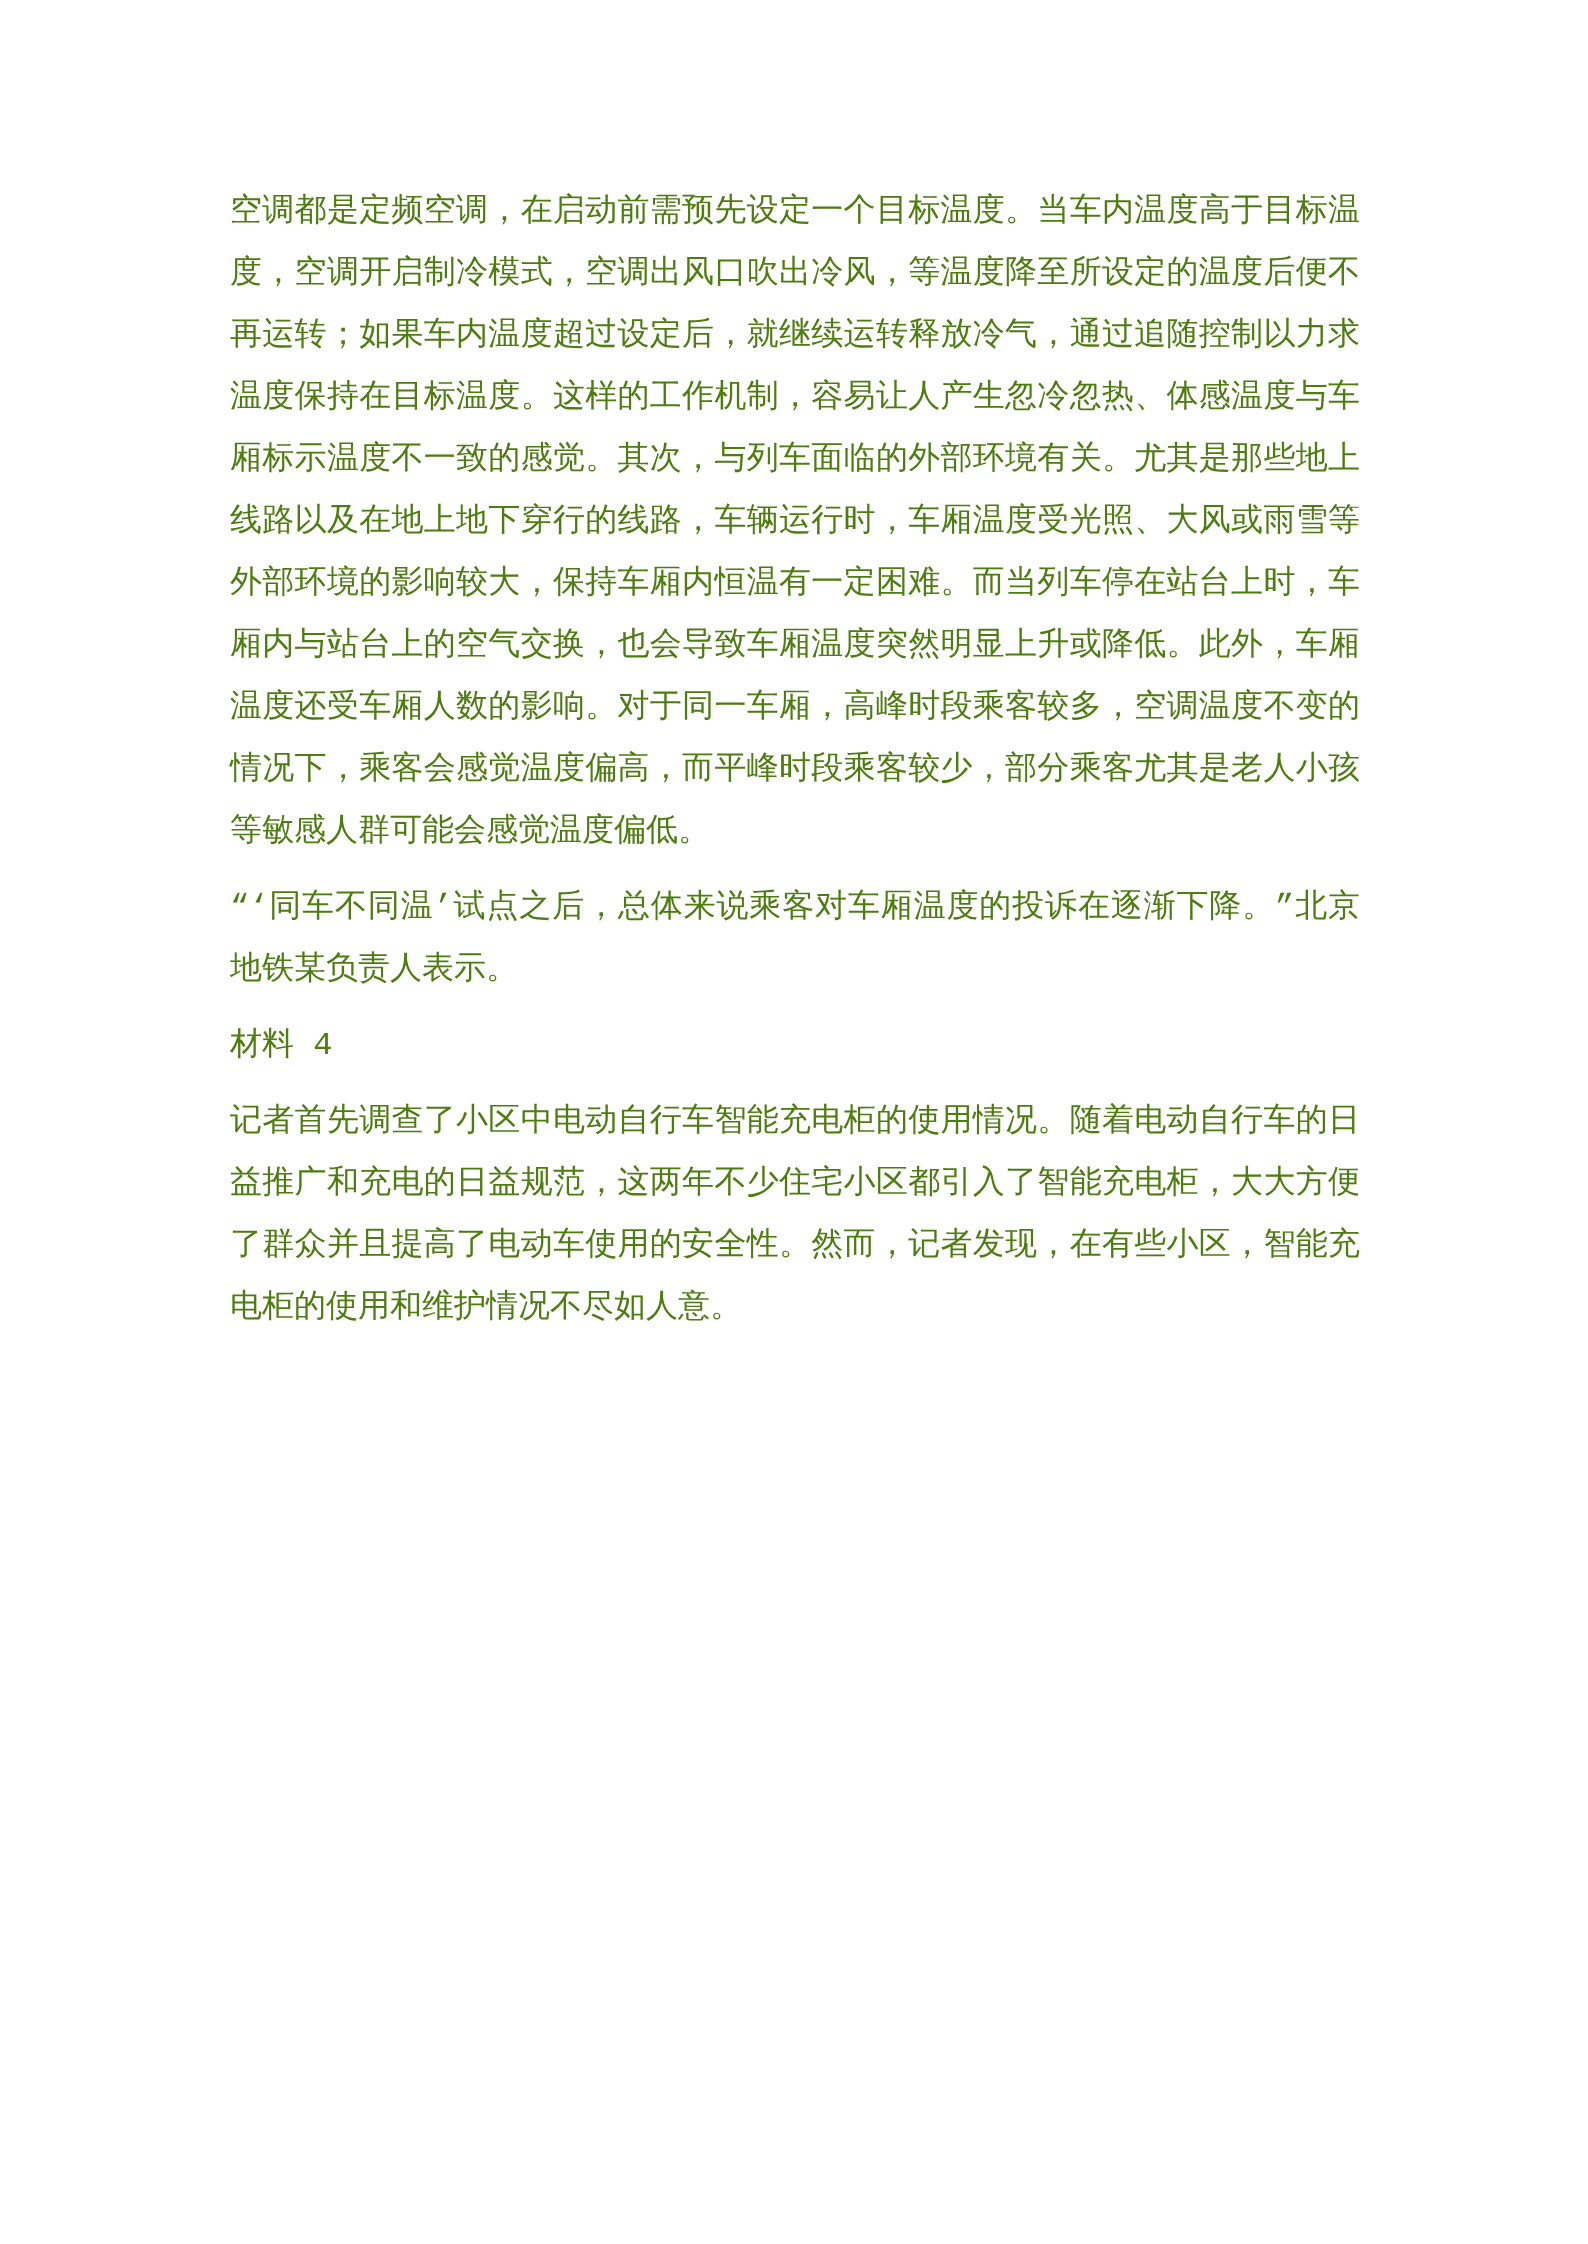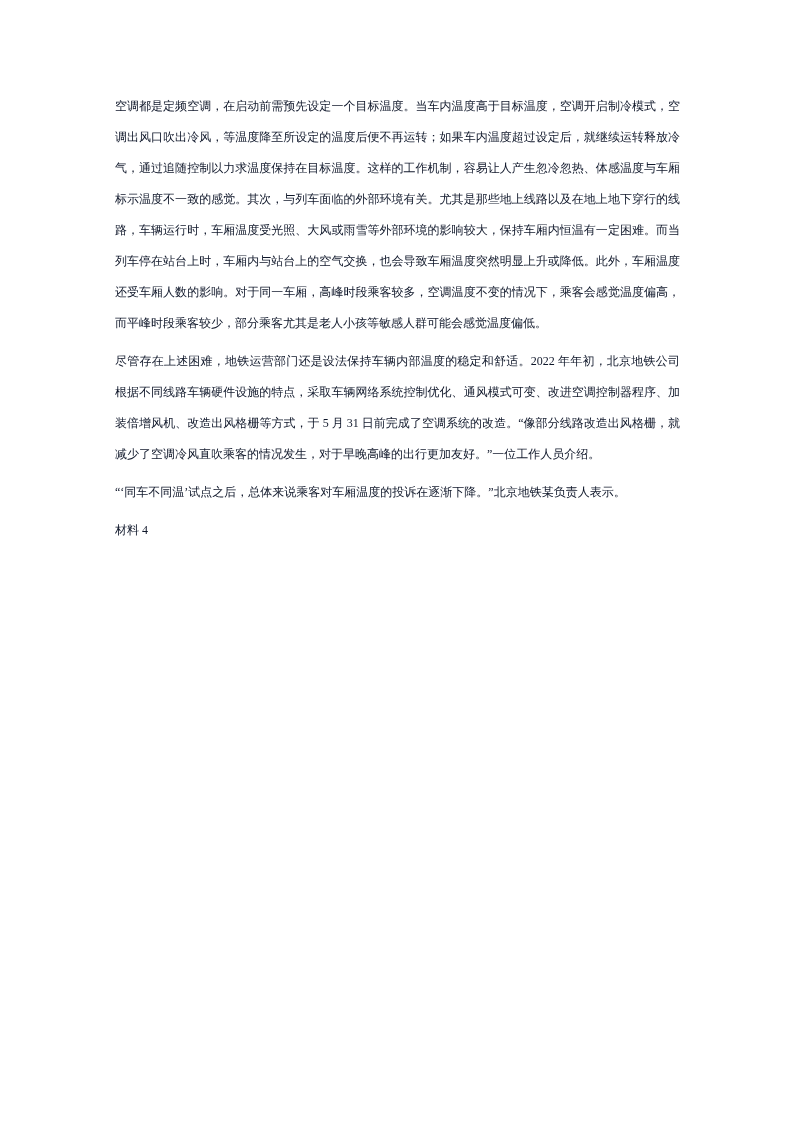--- a/index.html
+++ b/index.html
@@ -14,35 +14,35 @@
   }
   .page {
     box-sizing: border-box;
     width: 794px;
     height: 1122px;
     background: #ffffff;
     padding: 91px 114px 0 115px;
   }
   .para {
     margin: 0 0 7px 0;
-    font-family: Liberation Serif, serif;
-    font-size: 12px;
+    font-family: Liberation Mono, monospace;
+    font-size: 16px;
     line-height: 31px;
-    color: #0f172a;
+    color: #4d7c0f;
     text-align: justify;
     text-justify: inter-ideograph;
     text-align-last: left;
     word-break: normal;
     overflow-wrap: break-word;
   }
   .heading {
     text-align: right;
   }
 </style>
 </head>
 <body>
 
 <div class="page">
   <p class="para">空调都是定频空调，在启动前需预先设定一个目标温度。当车内温度高于目标温度，空调开启制冷模式，空调出风口吹出冷风，等温度降至所设定的温度后便不再运转；如果车内温度超过设定后，就继续运转释放冷气，通过追随控制以力求温度保持在目标温度。这样的工作机制，容易让人产生忽冷忽热、体感温度与车厢标示温度不一致的感觉。其次，与列车面临的外部环境有关。尤其是那些地上线路以及在地上地下穿行的线路，车辆运行时，车厢温度受光照、大风或雨雪等外部环境的影响较大，保持车厢内恒温有一定困难。而当列车停在站台上时，车厢内与站台上的空气交换，也会导致车厢温度突然明显上升或降低。此外，车厢温度还受车厢人数的影响。对于同一车厢，高峰时段乘客较多，空调温度不变的情况下，乘客会感觉温度偏高，而平峰时段乘客较少，部分乘客尤其是老人小孩等敏感人群可能会感觉温度偏低。</p>
-  <p class="para">尽管存在上述困难，地铁运营部门还是设法保持车辆内部温度的稳定和舒适。2022 年年初，北京地铁公司根据不同线路车辆硬件设施的特点，采取车辆网络系统控制优化、通风模式可变、改进空调控制器程序、加装倍增风机、改造出风格栅等方式，于 5 月 31 日前完成了空调系统的改造。“像部分线路改造出风格栅，就减少了空调冷风直吹乘客的情况发生，对于早晚高峰的出行更加友好。”一位工作人员介绍。</p>
   <p class="para">“‘同车不同温’试点之后，总体来说乘客对车厢温度的投诉在逐渐下降。”北京地铁某负责人表示。</p>
   <p class="para heading">材料 4</p>
+  <p class="para">记者首先调查了小区中电动自行车智能充电柜的使用情况。随着电动自行车的日益推广和充电的日益规范，这两年不少住宅小区都引入了智能充电柜，大大方便了群众并且提高了电动车使用的安全性。然而，记者发现，在有些小区，智能充电柜的使用和维护情况不尽如人意。</p>
 </div>
 
 </body></html>

